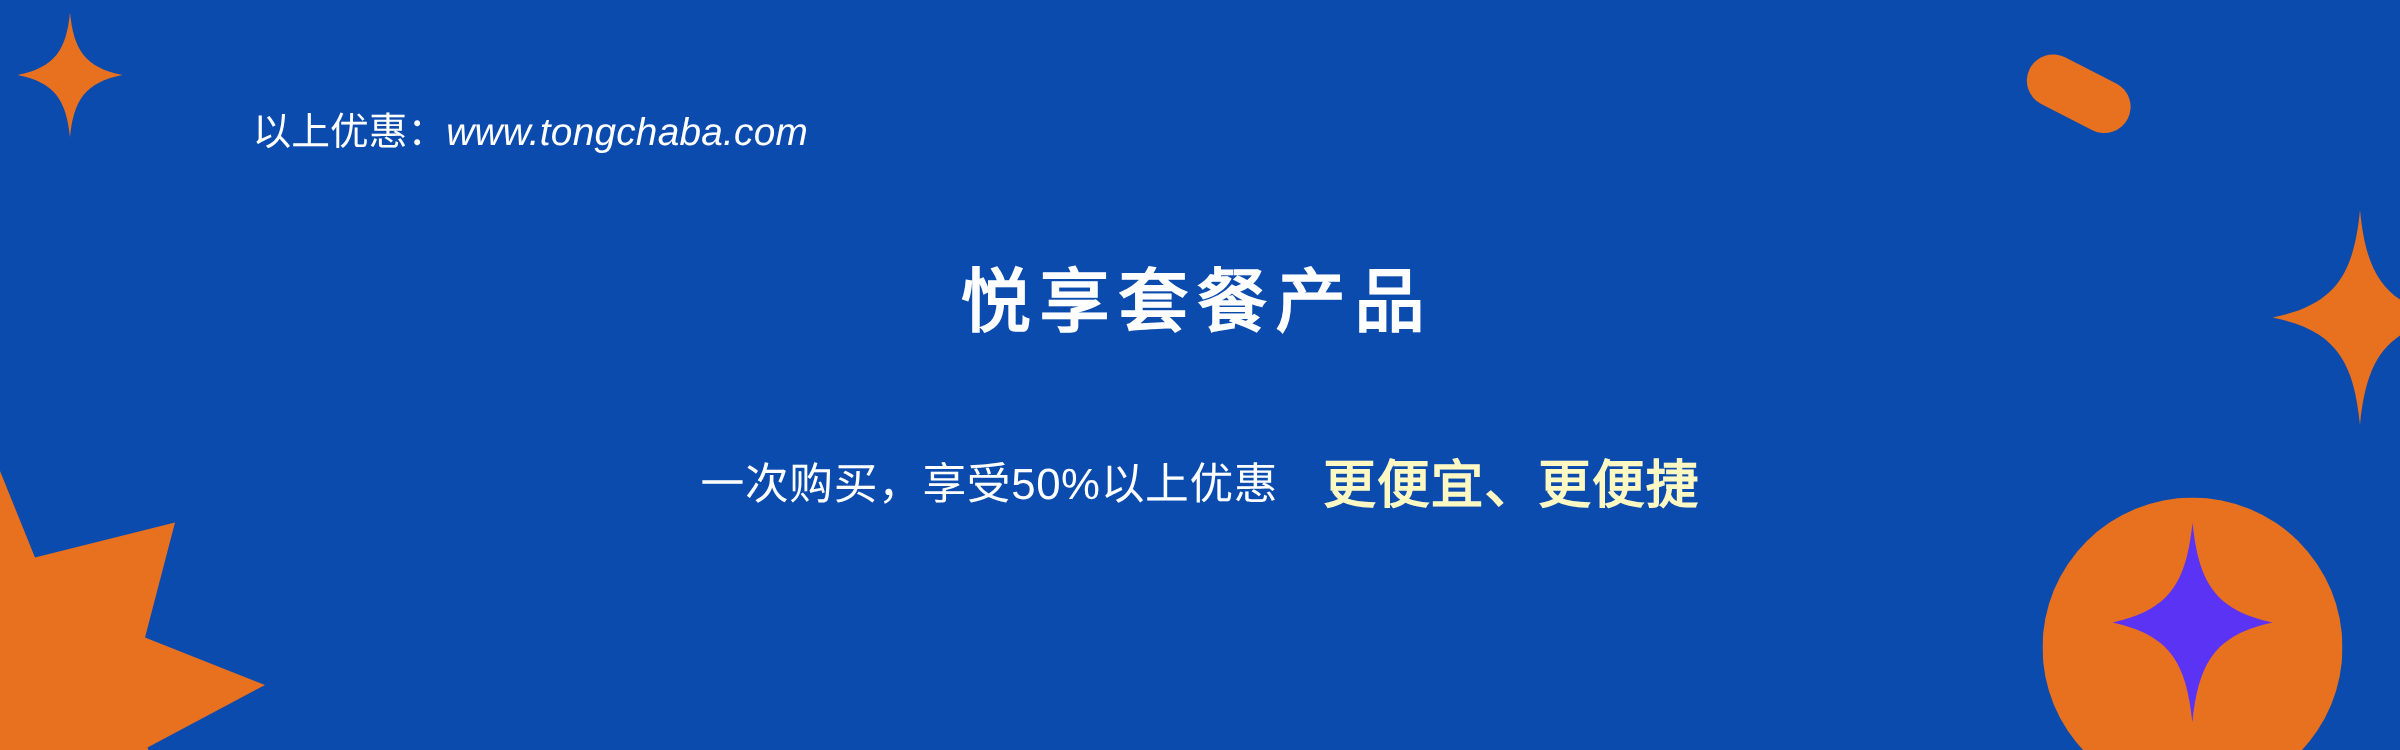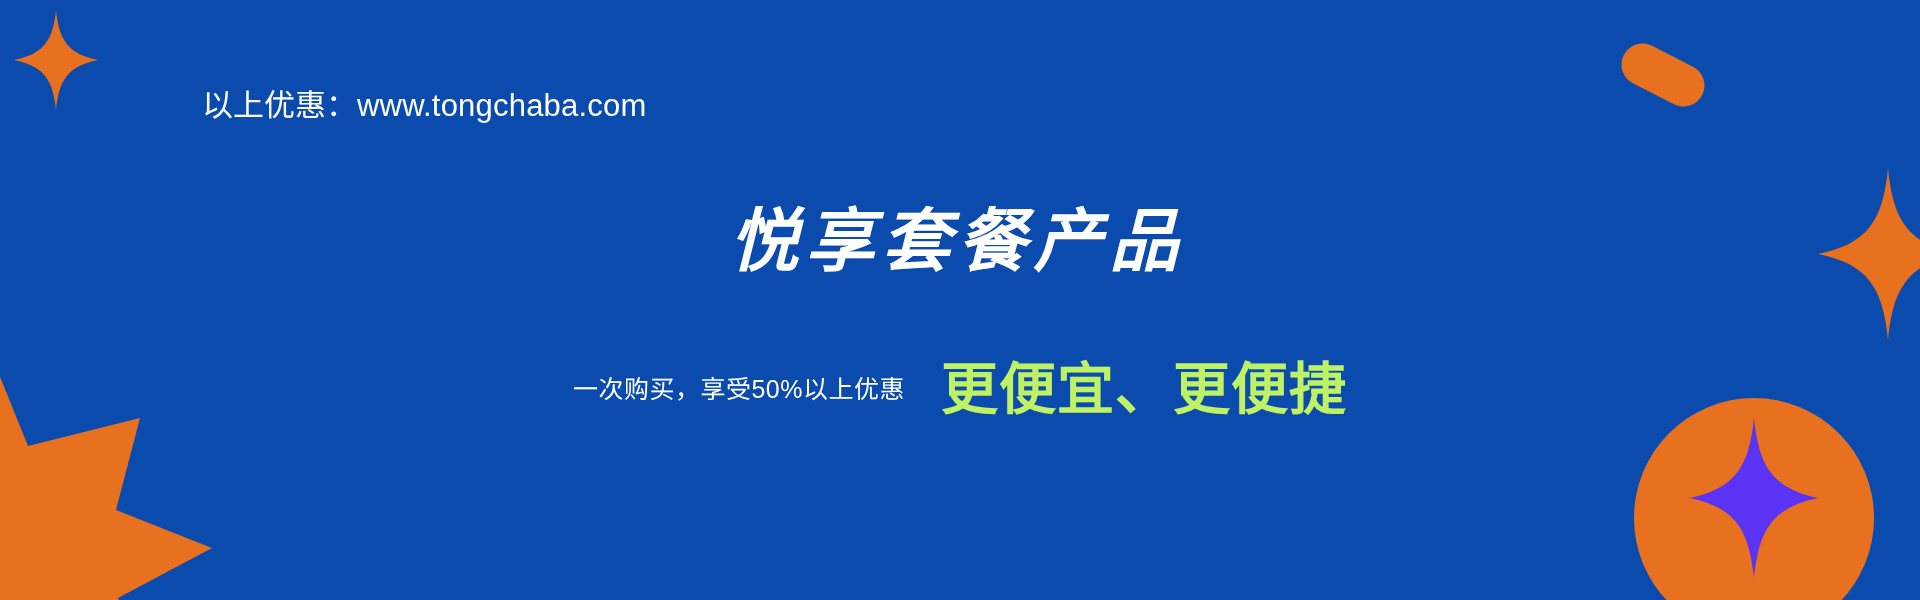--- a/index.html
+++ b/index.html
@@ -43,61 +43,60 @@
     left: 202px;
     top: 85px;
     color: #ffffff;
     font-size: 31px;
     line-height: 42px;
     letter-spacing: 0.3px;
     white-space: nowrap;
     font-weight: 400;
   }
   #url-line .url-label { letter-spacing: 0px; }
-  #url-line .url-value { letter-spacing: 0.2px; }
+  #url-line .url-value { letter-spacing: 0.2px; font-style: italic; }
 
   #headline {
     position: absolute;
     left: 0;
     right: 12px;
     top: 192px;
     text-align: center;
     color: #ffffff;
-    font-size: 69px;
+    font-size: 56px;
     line-height: 100px;
     font-weight: 700;
     letter-spacing: 7px;
     text-indent: 7px;
     white-space: nowrap;
-    font-style: italic;
   }
 
   #subline {
     position: absolute;
     left: 0;
     right: 0;
     top: 362px;
     text-align: center;
     white-space: nowrap;
     line-height: 52px;
   }
   #subline .sub-white {
     color: #ffffff;
-    font-size: 25px;
+    font-size: 35px;
     font-weight: 400;
     letter-spacing: 0.5px;
     vertical-align: middle;
   }
   #subline .sub-gap {
     display: inline-block;
     width: 36px;
   }
   #subline .sub-orange {
-    color: #bef264;
-    font-size: 57px;
+    color: #fef9c3;
+    font-size: 42px;
     font-weight: 700;
     letter-spacing: 1px;
     vertical-align: middle;
   }
 </style>
 </head>
 <body>
 
 <div id="banner">
 

